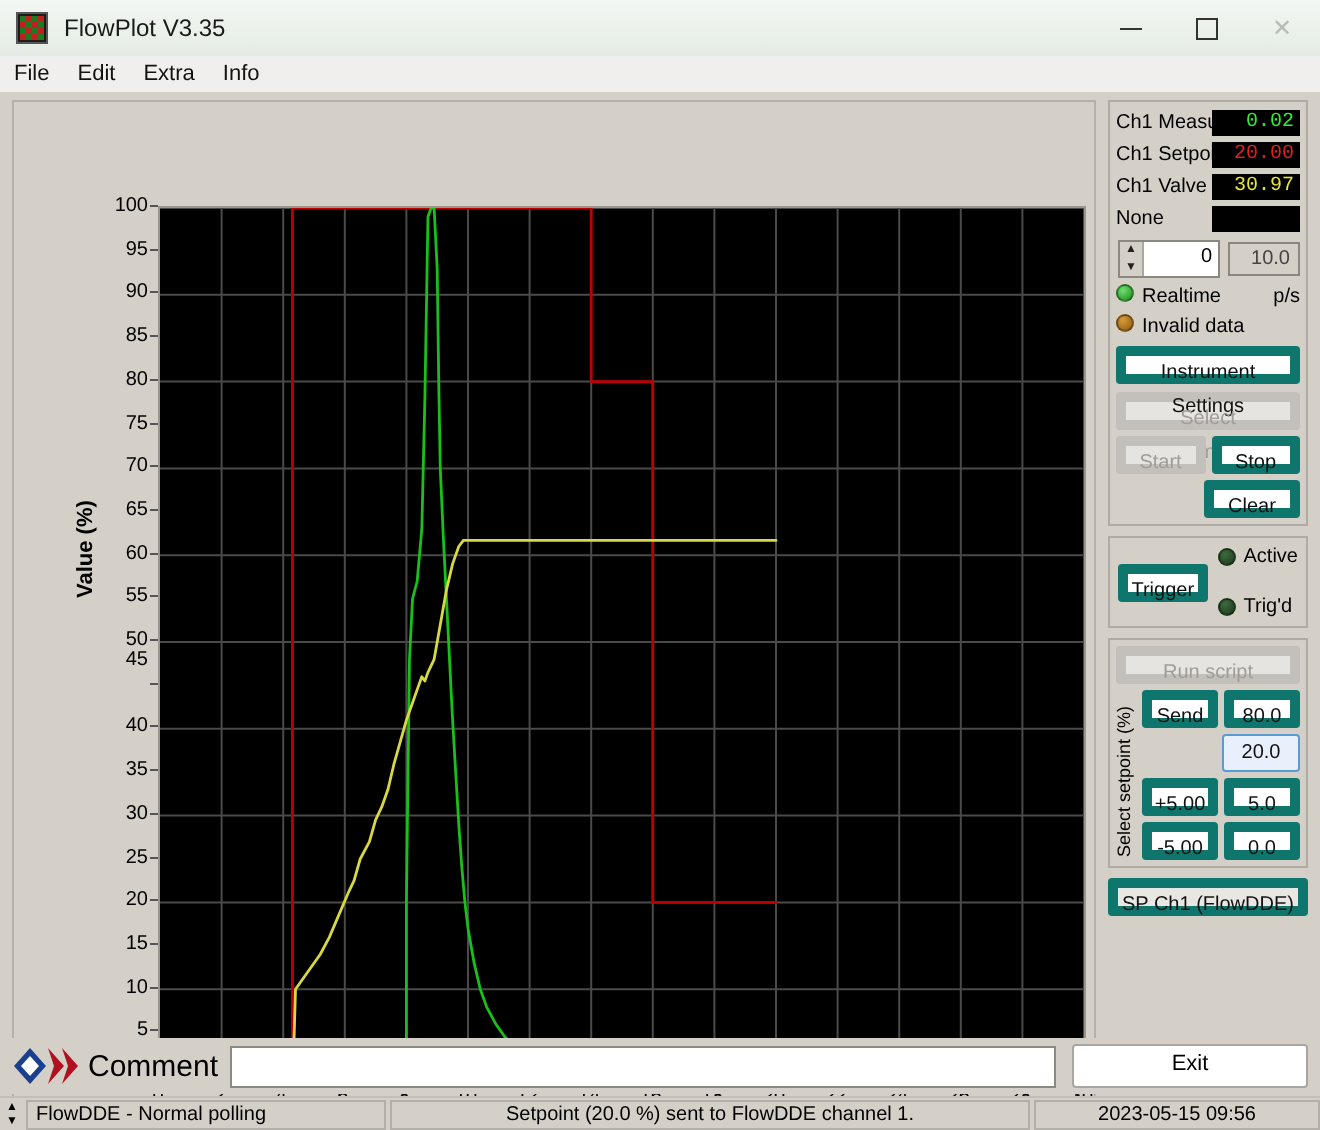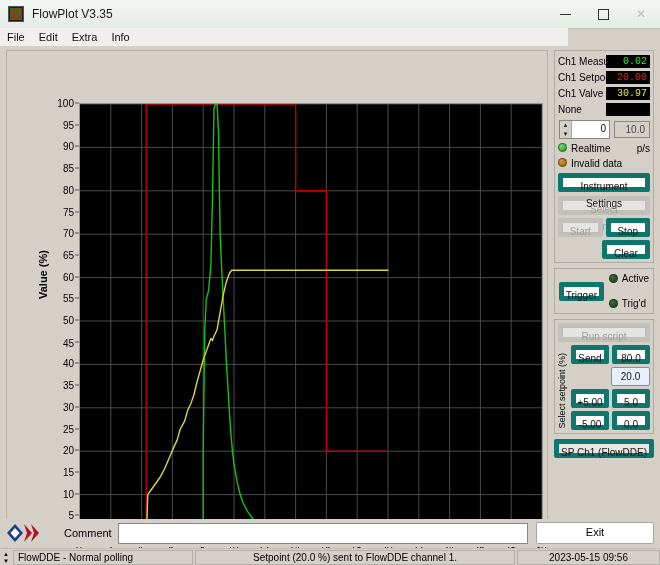--- a/index.html
+++ b/index.html
@@ -26,21 +26,21 @@
   }
   .appicon i{position:absolute;display:block;width:3px;height:3px;}
   .title-text{font-size:12px;color:#1a1a1a;}
   .wbtns{margin-left:auto;display:flex;height:28px;}
   .wbtn{width:38px;height:28px;display:flex;align-items:center;justify-content:center;color:#333;font-size:12px;}
   .wbtn.close{color:#b9bdb9;}
   .wmin{width:11px;height:1px;background:#333;display:block;}
   .wmax{width:9px;height:9px;border:1.5px solid #333;display:block;}
 
   
-  .menubar{position:absolute;left:0;top:28px;width:568px;height:18px;background:#f0efee;border-bottom:1px solid #cfcbc5;display:flex;align-items:center;}
+  .menubar{position:absolute;left:0;top:28px;width:660px;height:18px;background:#f0efee;border-bottom:1px solid #cfcbc5;display:flex;align-items:center;}
   .menuitem{padding:1px 7px;font-size:11px;color:#111;}
 
   
   .content{position:absolute;left:0;top:46px;width:660px;height:473px;background:#d4d0c8;}
 
   
   .plotframe{
     position:absolute;left:6px;top:4px;width:542px;height:515px;
     background:#d4d0c8;border:1px solid #b5b1aa;box-sizing:border-box;
   }
@@ -103,21 +103,21 @@
   .vlabel{position:absolute;left:2px;bottom:4px;writing-mode:vertical-rl;transform:rotate(180deg);font-size:9px;}
   .setinner{margin-left:13px;}
   .sprow{display:flex;gap:3px;margin-top:3px;}
   .sprow>*{flex:1;}
   .spinsp{display:flex;align-items:stretch;height:18px;border:1px solid #8b8882;background:#fff;}
   .spinsp .spinbtns{width:10px;}
 
   
   .commentbar{position:absolute;left:0;top:519px;width:660px;height:28px;background:#d4d0c8;display:flex;align-items:center;}
   .logo{width:34px;height:20px;margin-left:6px;position:relative;}
-  .cmtlabel{font-size:11px;margin-left:24px;margin-right:6px;}
+  .cmtlabel{font-size:15px;margin-left:4px;margin-right:6px;}
   .cmtinput{flex:1;height:17px;background:#fff;border:1px solid #8b8882;}
   .exitbtn{width:116px;height:20px;margin:0 6px 0 8px;background:#fff;border:1px solid #a9a5a0;border-radius:2px;font-size:11px;text-align:center;line-height:18px;}
 
   
   .statusbar{position:absolute;left:0;top:548px;width:660px;height:17px;background:#d4d0c8;display:flex;align-items:center;border-top:1px solid #c2beb8;}
   .sbspin{width:10px;height:15px;display:flex;flex-direction:column;margin-left:1px;}
   .sbspin span{flex:1;font-size:6px;line-height:1;display:flex;align-items:center;justify-content:center;}
   .sbcell{height:15px;border:1px solid #b3afa9;background:#d4d0c8;font-size:10px;line-height:13px;padding:0 4px;box-sizing:border-box;margin-left:2px;overflow:hidden;white-space:nowrap;}
   .sb1{width:180px;}
   .sb2{flex:1;text-align:center;}
@@ -217,21 +217,21 @@
             <div class="ytick" style="top: 347.2px;">20</div>
             <div class="ytickmark" style="top: 347.2px;"></div>
             <div class="ytick" style="top: 325.5px;">25</div>
             <div class="ytickmark" style="top: 325.5px;"></div>
             <div class="ytick" style="top: 303.8px;">30</div>
             <div class="ytickmark" style="top: 303.8px;"></div>
             <div class="ytick" style="top: 282.1px;">35</div>
             <div class="ytickmark" style="top: 282.1px;"></div>
             <div class="ytick" style="top: 260.4px;">40</div>
             <div class="ytickmark" style="top: 260.4px;"></div>
-            <div class="ytick" style="top: 240px;">45</div>
+            <div class="ytick" style="top: 227px;">45</div>
             <div class="ytickmark" style="top: 238.7px;"></div>
             <div class="ytick" style="top: 217px;">50</div>
             <div class="ytickmark" style="top: 217px;"></div>
             <div class="ytick" style="top: 195.3px;">55</div>
             <div class="ytickmark" style="top: 195.3px;"></div>
             <div class="ytick" style="top: 173.6px;">60</div>
             <div class="ytickmark" style="top: 173.6px;"></div>
             <div class="ytick" style="top: 151.9px;">65</div>
             <div class="ytickmark" style="top: 151.9px;"></div>
             <div class="ytick" style="top: 130.2px;">70</div>

